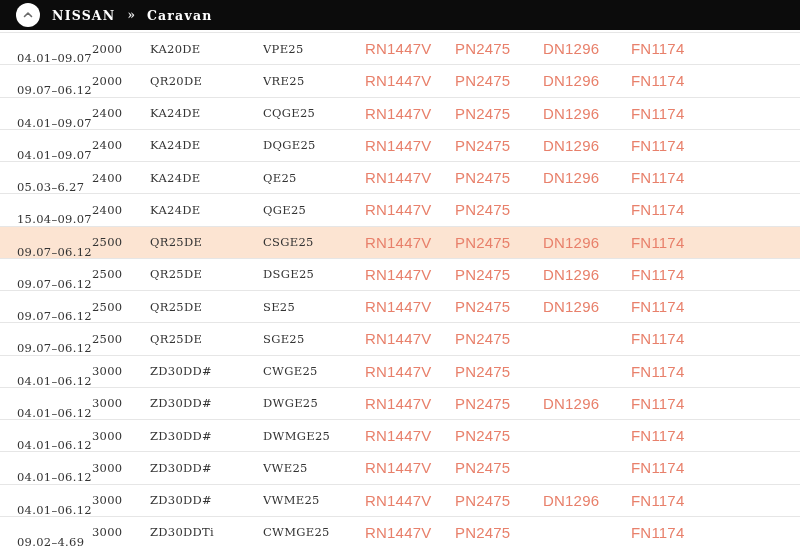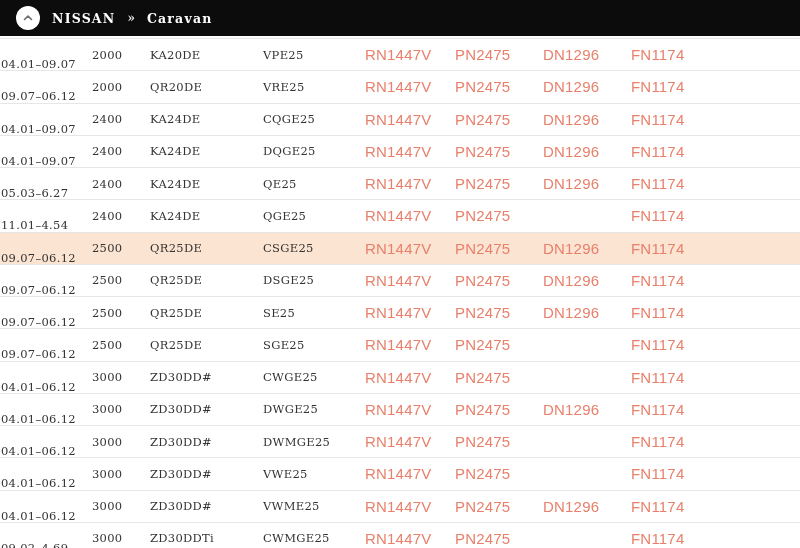--- a/index.html
+++ b/index.html
@@ -8,21 +8,21 @@
     --highlight:#fce4d2;
     --row-border:#e6e6e6;
     --text:#333333;
   }
   *{margin:0;padding:0;box-sizing:border-box;}
   html,body{width:800px;height:548px;overflow:hidden;background:#ffffff;}
   body{font-family:"DejaVu Serif", serif;}
 
   
   .topbar{
-    height:36px;
+    height:30px;
     background:var(--header-bg);
     display:flex;
     align-items:center;
   }
   .circle-btn{
     width:24px;height:24px;
     margin-left:16px;
     background:#ffffff;
     border-radius:50%;
     display:flex;align-items:center;justify-content:center;
@@ -60,21 +60,21 @@
     background:#ffffff;
   }
   .row.highlighted{background:var(--highlight);}
   .cell{
     font-size:11.5px;
     color:var(--text);
     letter-spacing:0.3px;
     white-space:nowrap;
     overflow:hidden;
   }
-  .cell.period{padding-left:1px;margin-top:19px;}
+  .cell.period{padding-left:17px;margin-top:19px;}
   .part-link{
     font-family:"Liberation Sans", sans-serif;
     font-size:15px;
     color:var(--link);
     letter-spacing:0.2px;
     cursor:pointer;
   }
 </style>
 </head>
 <body>
@@ -140,21 +140,21 @@
     <div class="cell displacement">2400</div>
     <div class="cell engine">KA24DE</div>
     <div class="cell chassis">QE25</div>
     <div class="cell"><a class="part-link">RN1447V</a></div>
     <div class="cell"><a class="part-link">PN2475</a></div>
     <div class="cell"><a class="part-link">DN1296</a></div>
     <div class="cell"><a class="part-link">FN1174</a></div>
   </div>
 
   <div class="row">
-    <div class="cell period">11.01–4.54</div>
+    <div class="cell period">15.04–09.07</div>
     <div class="cell displacement">2400</div>
     <div class="cell engine">KA24DE</div>
     <div class="cell chassis">QGE25</div>
     <div class="cell"><a class="part-link">RN1447V</a></div>
     <div class="cell"><a class="part-link">PN2475</a></div>
     <div class="cell"></div>
     <div class="cell"><a class="part-link">FN1174</a></div>
   </div>
 
   <div class="row highlighted">

